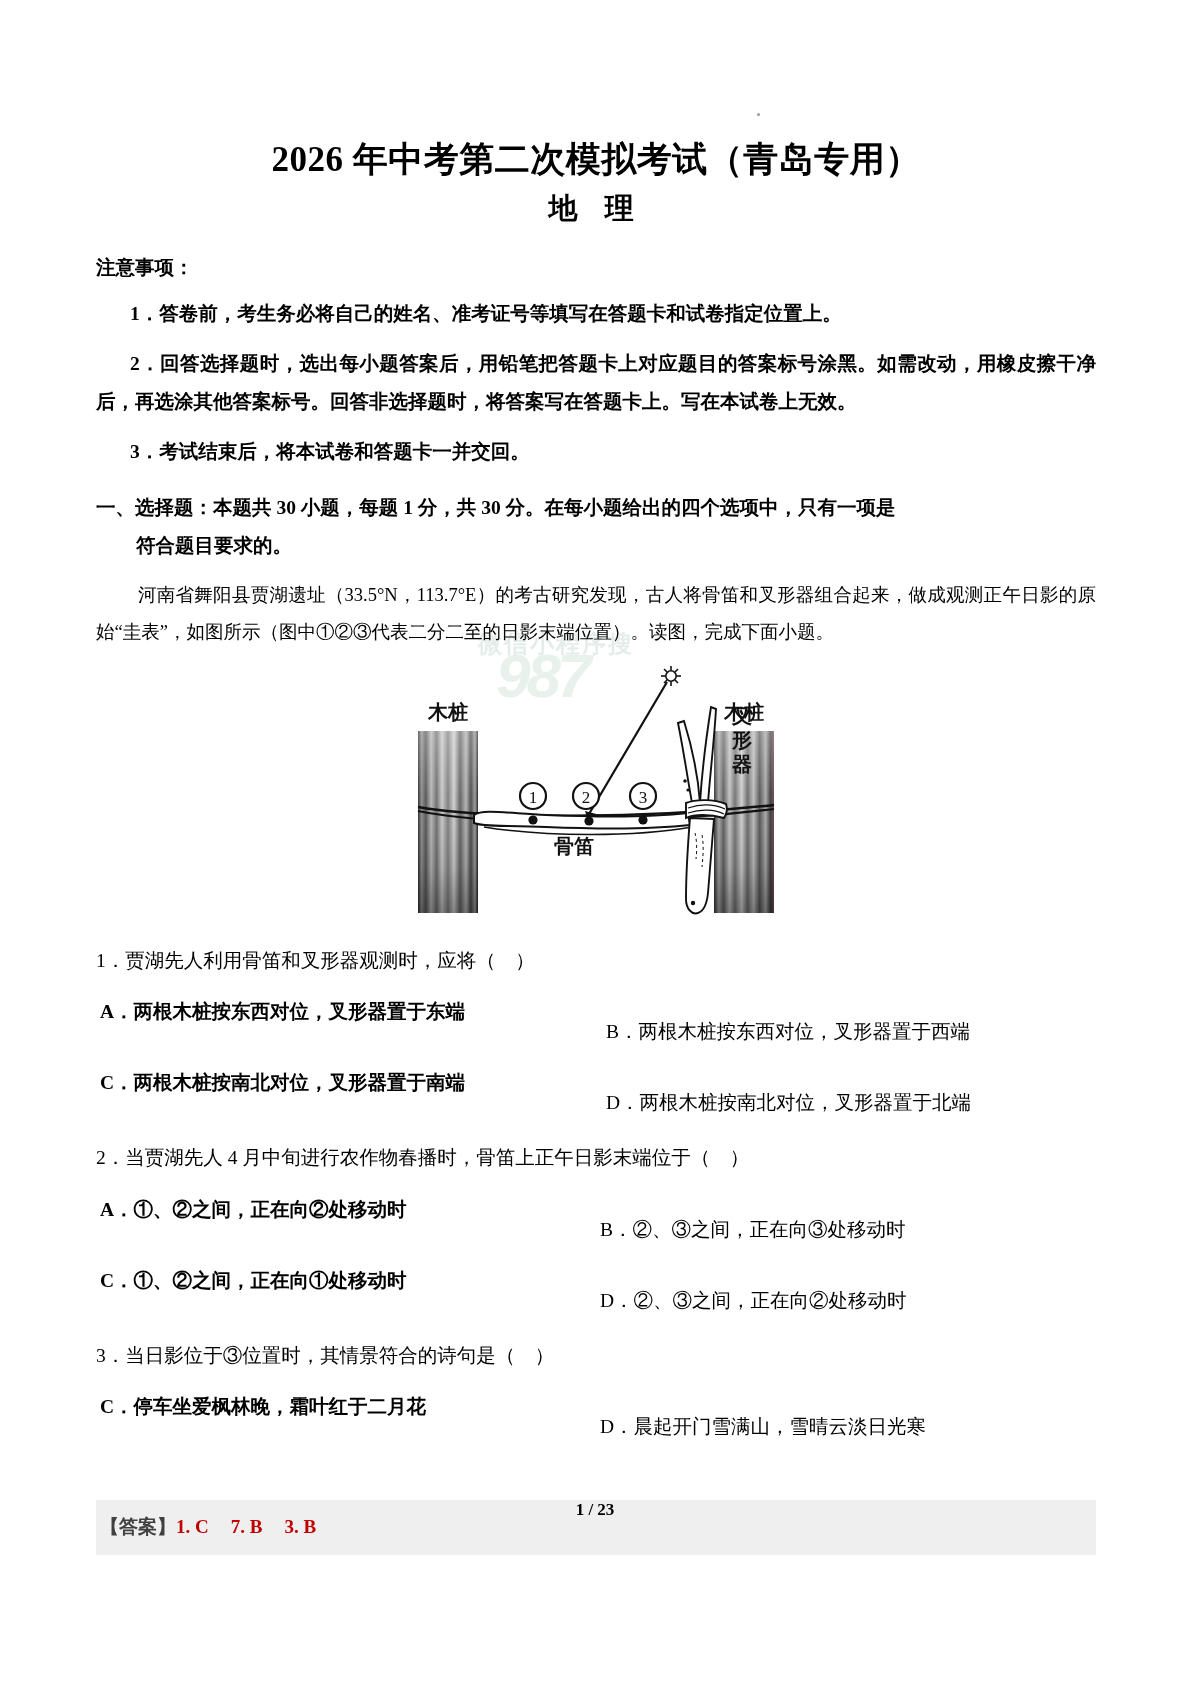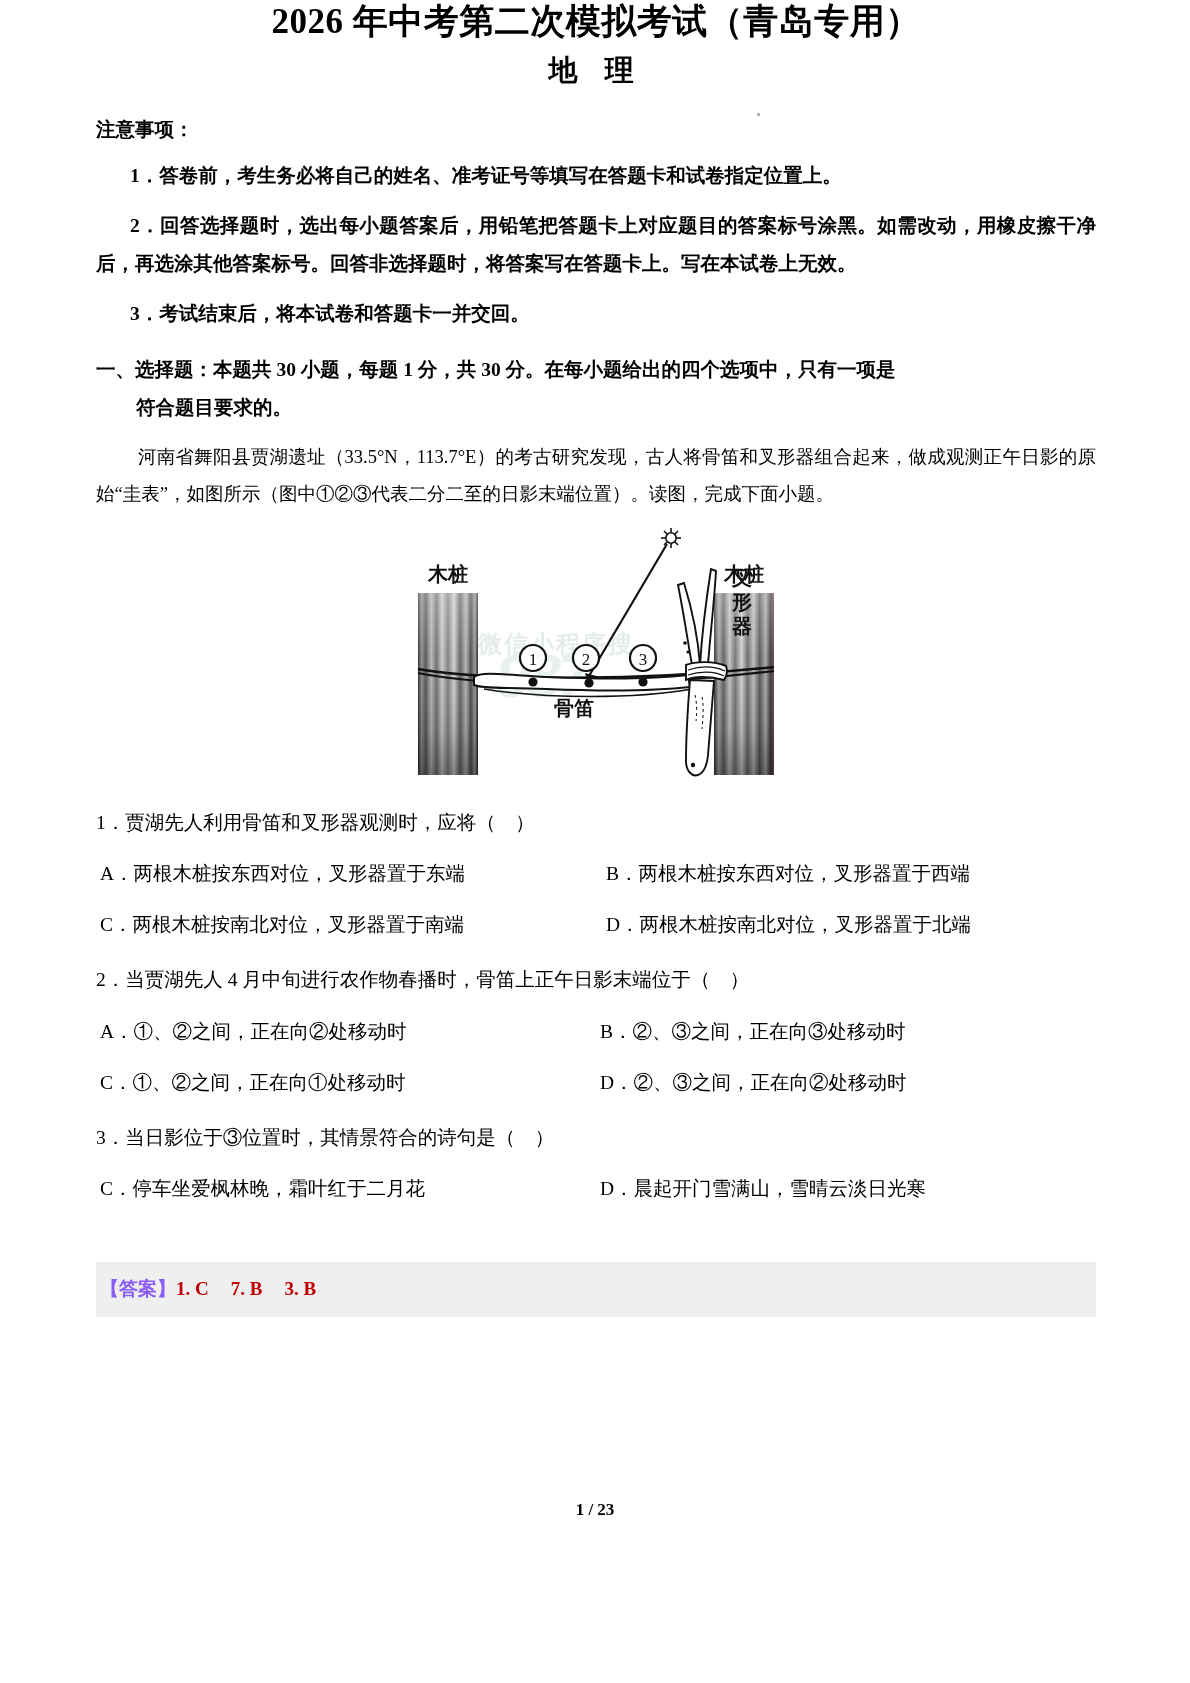--- a/index.html
+++ b/index.html
@@ -26,20 +26,21 @@
     width: 1000px;
   }
 
   
   .doc-title {
     text-align: center;
     font-size: 35px;
     font-weight: 700;
     letter-spacing: 0.5px;
     margin: 0;
+    padding-top: 138px;
     line-height: 1.25;
     font-family: "Liberation Serif", "DejaVu Serif", serif;
   }
   .doc-subject {
     text-align: center;
     font-size: 29px;
     font-weight: 700;
     margin: 8px 0 0 0;
     letter-spacing: 10px;
     line-height: 1.3;
@@ -110,35 +111,35 @@
   .opts {
     display: flex;
     font-size: 19.5px;
     line-height: 1.6;
     margin: 20px 0 0 0;
   }
   .opts .opt {
     width: 50%;
     box-sizing: border-box;
   }
-  .opts .opt:first-child { padding-left: 4px; }
-  .opts .opt:last-child { padding-left: 10px; }
+  .opts .opt:first-child { padding-left: 4px; font-weight: bold; }
+  .opts .opt:last-child { padding-left: 10px; margin-top: 20px; }
   .opt-wide .opt:last-child { padding-left: 4px; }
 
   
   .answer-band {
     margin: 58px 0 0 0;
     background: #efefef;
     padding: 12px 4px 12px 4px;
     font-size: 19px;
     line-height: 1.6;
     color: #c00000;
     font-weight: 700;
   }
-  .answer-band .ans-label { color: #8b5cf6; }
+  .answer-band .ans-label { color: #404040; }
   .answer-band .ans-item { margin-right: 22px; }
 
   
   .footer {
     position: absolute;
     left: 0;
     right: 0;
     top: 1500px;
     text-align: center;
     font-size: 17px;

